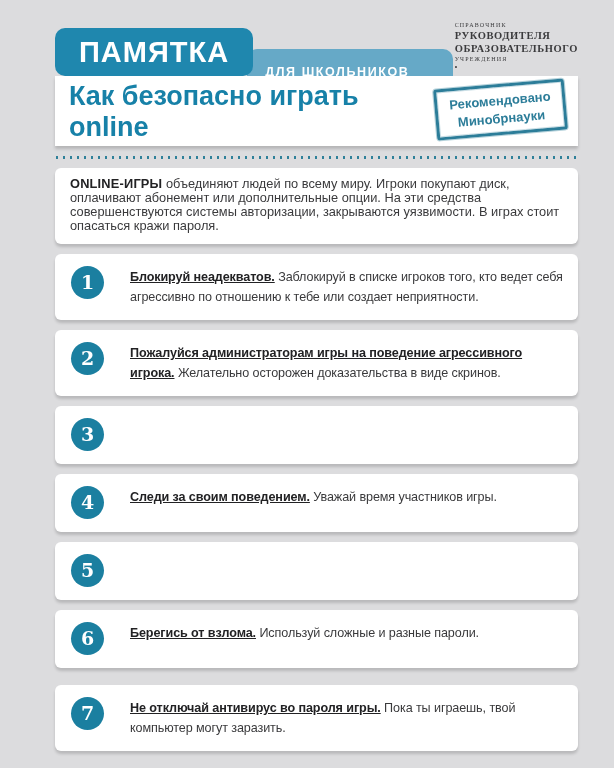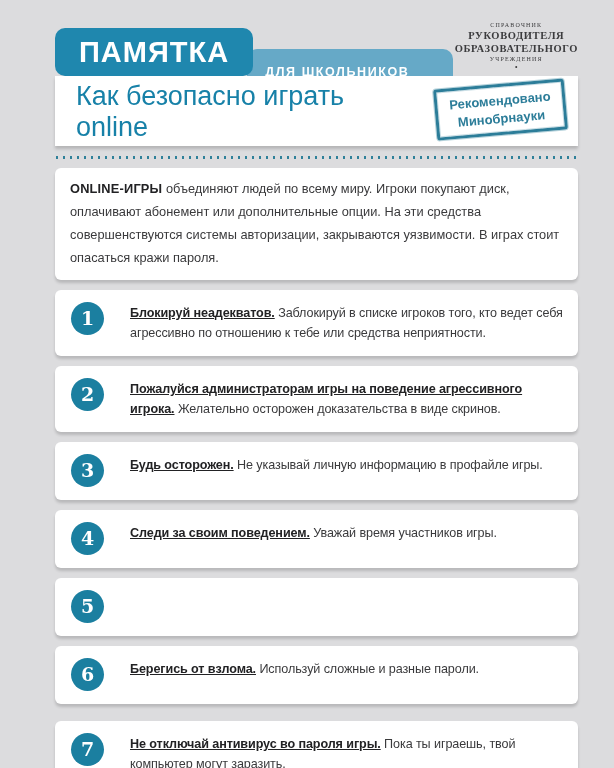--- a/index.html
+++ b/index.html
@@ -56,21 +56,21 @@
     line-height:47px;
     padding:0 18px;
     width:206px;
     margin-left:-6px;
     border-radius:10px 10px 0 0;
     position:relative;
     z-index:1;
   }
   .logo{
     margin-left:auto;
-    text-align:center;
+    text-align:left;
     color:#3b3b3d;
     padding-bottom:6px;
     line-height:1.25;
   }
   .logo .tiny{
     font-size:6px;
     letter-spacing:1.2px;
     font-family:"Liberation Serif","DejaVu Serif",serif;
   }
   .logo .big{
@@ -84,23 +84,23 @@
   .title-band{
     position:relative;
     background:var(--card);
     height:70px;
     box-shadow:0 3px 3px rgba(0,0,0,.18);
   }
   .page-title{
     white-space:pre-line;
     color:var(--title-teal);
     font-size:27px;
-    font-weight:normal;
+    font-weight:bold;
     line-height:1.16;
-    padding:5px 0 0 21px;
+    padding:5px 0 0 14px;
   }
   .stamp{
     position:absolute;
     right:12px;
     top:8px;
     transform:rotate(-5deg);
     border:3px solid var(--stamp);
     border-radius:3px;
     box-shadow:0 0 0 1px rgba(44,125,153,.35), inset 0 0 0 1px rgba(44,125,153,.25);
     color:var(--stamp);
@@ -116,21 +116,21 @@
     margin:10px 1px 9px 1px;
     background-image:repeating-linear-gradient(to right,var(--dot) 0 2.5px,transparent 2.5px 7px);
   }
   
   .intro-card{
     background:var(--card);
     border-radius:6px;
     box-shadow:0 3px 3px rgba(0,0,0,.16);
     padding:9px 15px 11px 15px;
     font-size:12.8px;
-    line-height:23px;
+    line-height:14px;
   }
   .intro-card b{color:var(--text-bold);letter-spacing:.2px;}
   
   .item-card{
     background:var(--card);
     border-radius:6px;
     box-shadow:0 3px 3px rgba(0,0,0,.16);
     display:flex;
     align-items:flex-start;
     padding:13px 10px 13px 16px;
@@ -188,31 +188,30 @@
   <div class="divider"></div>
 
   <div class="intro-card">
       <p><b>ONLINE-ИГРЫ</b> <span>объединяют людей по всему миру. Игроки покупают диск, оплачивают абонемент или дополнительные опции. На эти средства совершенствуются системы авторизации, закрываются уязвимости. В играх стоит опасаться кражи пароля.</span></p>
     </div>
 
   <div class="items">
 
     <div class="item-card">
       <div class="num-circle">1</div>
-      <p class="item-text"><b>Блокируй неадекватов.</b> <span>Заблокируй в списке игроков того, кто ведет себя агрессивно по отношению к тебе или средства неприятности.</span></p>
+      <p class="item-text"><b>Блокируй неадекватов.</b> <span>Заблокируй в списке игроков того, кто ведет себя агрессивно по отношению к тебе или создает неприятности.</span></p>
     </div>
 
     <div class="item-card">
       <div class="num-circle">2</div>
       <p class="item-text"><b>Пожалуйся администраторам игры на поведение агрессивного игрока.</b> <span>Желательно осторожен доказательства в виде скринов.</span></p>
     </div>
 
     <div class="item-card">
       <div class="num-circle">3</div>
-      <p class="item-text"><b>Будь осторожен.</b> <span>Не указывай личную информацию в профайле игры.</span></p>
     </div>
 
     <div class="item-card">
       <div class="num-circle">4</div>
       <p class="item-text"><b>Следи за своим поведением.</b> <span>Уважай время участников игры.</span></p>
     </div>
 
     <div class="item-card">
       <div class="num-circle">5</div>
     </div>

